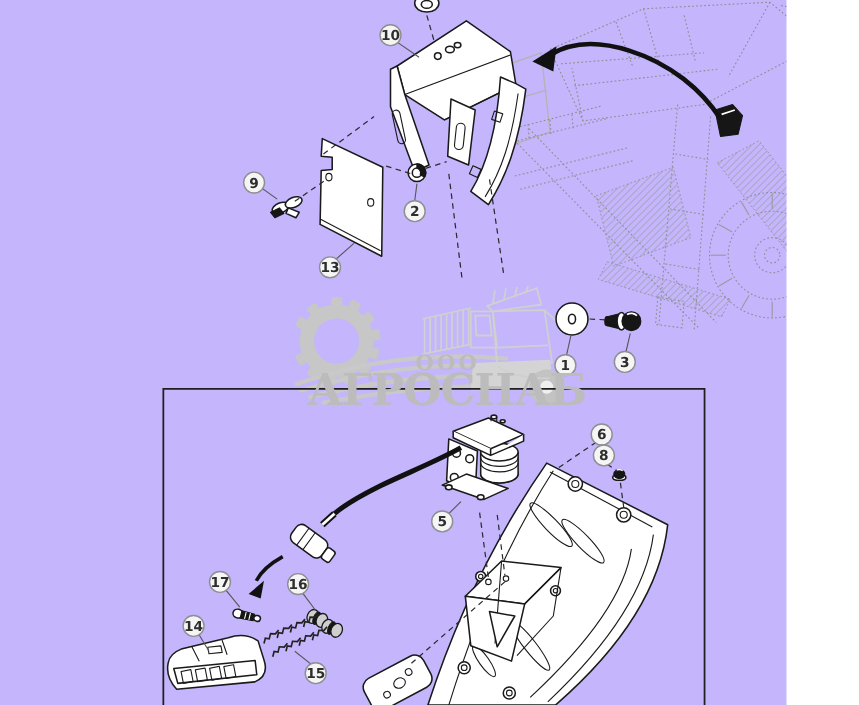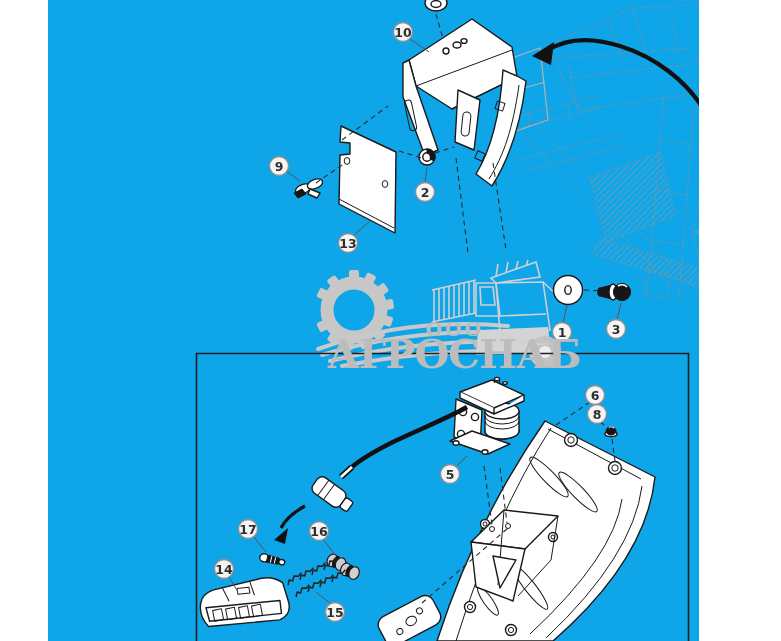--- a/index.html
+++ b/index.html
@@ -1,16 +1,16 @@
 <!DOCTYPE html>
 <html><head>
 <meta charset="utf-8">
 <style>
   html,body{margin:0;padding:0;background:#ffffff;}
-  .page{position:relative;width:651px;height:641px;background:#0ea5e9;overflow:hidden;font-family:"DejaVu Sans",sans-serif;margin-left:48px;}
+  .page{position:relative;width:715px;height:641px;background:#c4b5fd;overflow:hidden;font-family:"DejaVu Sans",sans-serif;}
   svg{position:absolute;left:0;top:0;}
   .lnf{fill:#ffffff;stroke:#1a1a1a;stroke-width:1.4;stroke-linejoin:round;}
   .thin{fill:none;stroke:#1a1a1a;stroke-width:1;stroke-linejoin:round;}
   .dash{fill:none;stroke:#2a2a2a;stroke-width:1.1;stroke-dasharray:5 4;}
   .ldr{fill:none;stroke:#555;stroke-width:1;}
   .dark{fill:#161616;stroke:#161616;stroke-linejoin:round;}
   .gry{fill:#cfcfcf;stroke:#1a1a1a;stroke-width:1.2;}
   
   .gh{fill:none;stroke:#8f8f8f;stroke-width:1;stroke-dasharray:1.6 2.1;}
   .gh2{fill:none;stroke:#b3b3b3;stroke-width:1.2;}

